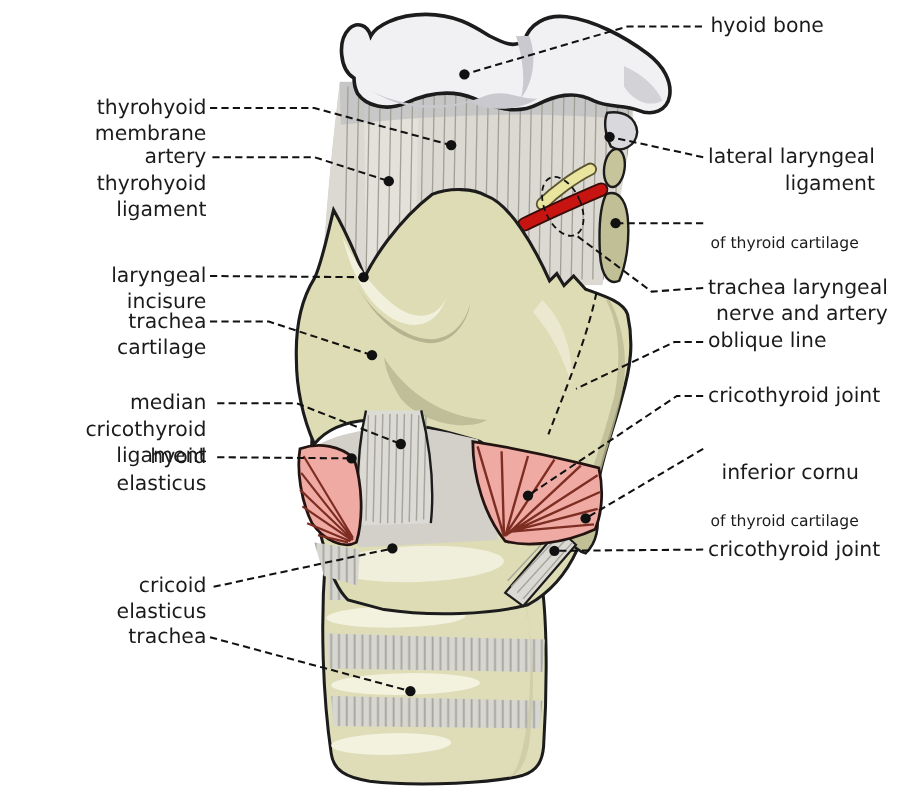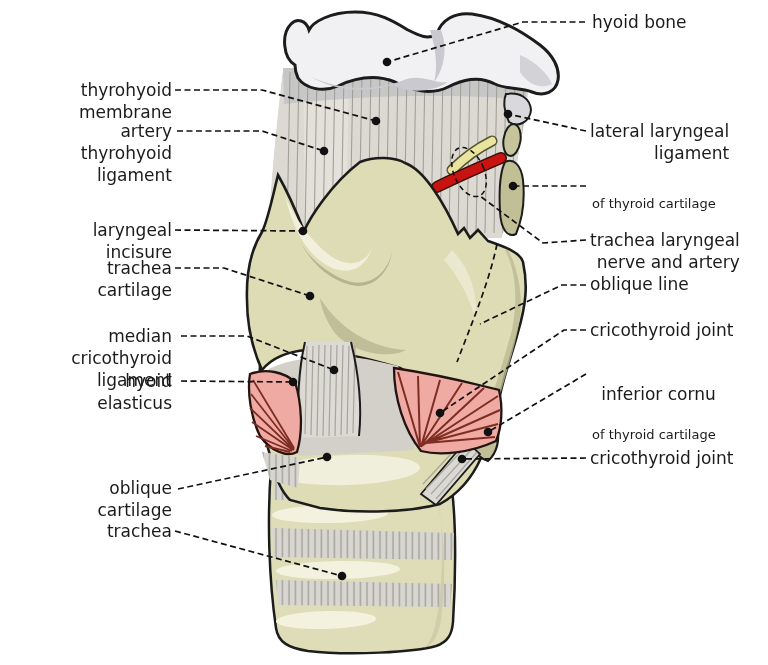--- a/index.html
+++ b/index.html
@@ -159,21 +159,21 @@
 </svg>
 
   <div class="lbl l" style="top:79px">thyrohyoid membrane</div>
   <div class="lbl l" style="top:120px">artery thyrohyoid
 ligament</div>
   <div class="lbl l" style="top:219px">laryngeal incisure</div>
   <div class="lbl l" style="top:257px">trachea cartilage</div>
   <div class="lbl l" style="top:325px">median cricothyroid
 ligament</div>
   <div class="lbl l" style="top:370px">hyoid elasticus</div>
-  <div class="lbl l" style="top:477px">oblique cartilage</div>
+  <div class="lbl l" style="top:477px">cricoid elasticus</div>
   <div class="lbl l" style="top:520px">trachea</div>
 
   <div class="lbl r" style="left:592px;top:11px">hyoid bone</div>
   <div class="lbl r" style="left:590px;top:120px">lateral laryngeal
 ligament</div>
   <div class="lbl r" style="left:592px;top:174px">
     <div class="sub">of thyroid cartilage</div>
   </div>
   <div class="lbl r" style="left:590px;top:229px">trachea laryngeal
 nerve and artery</div>

